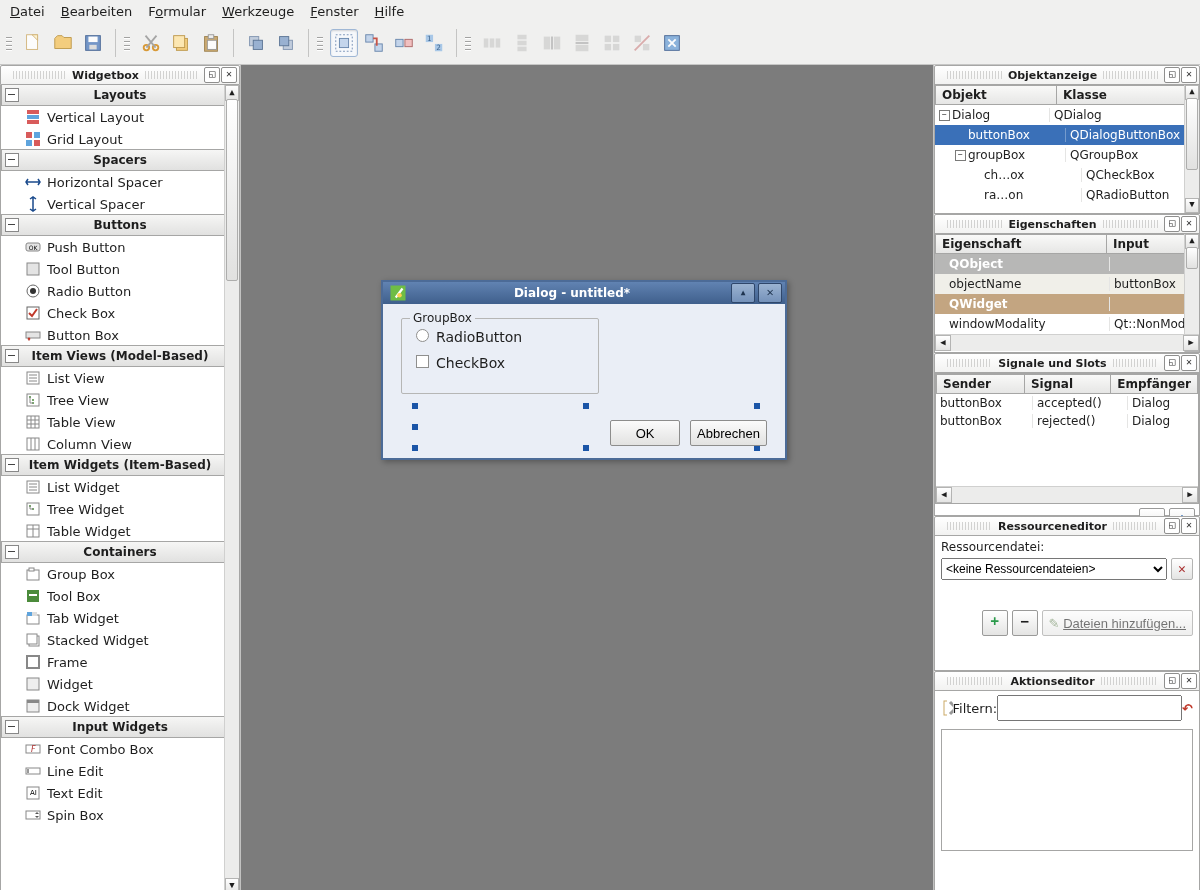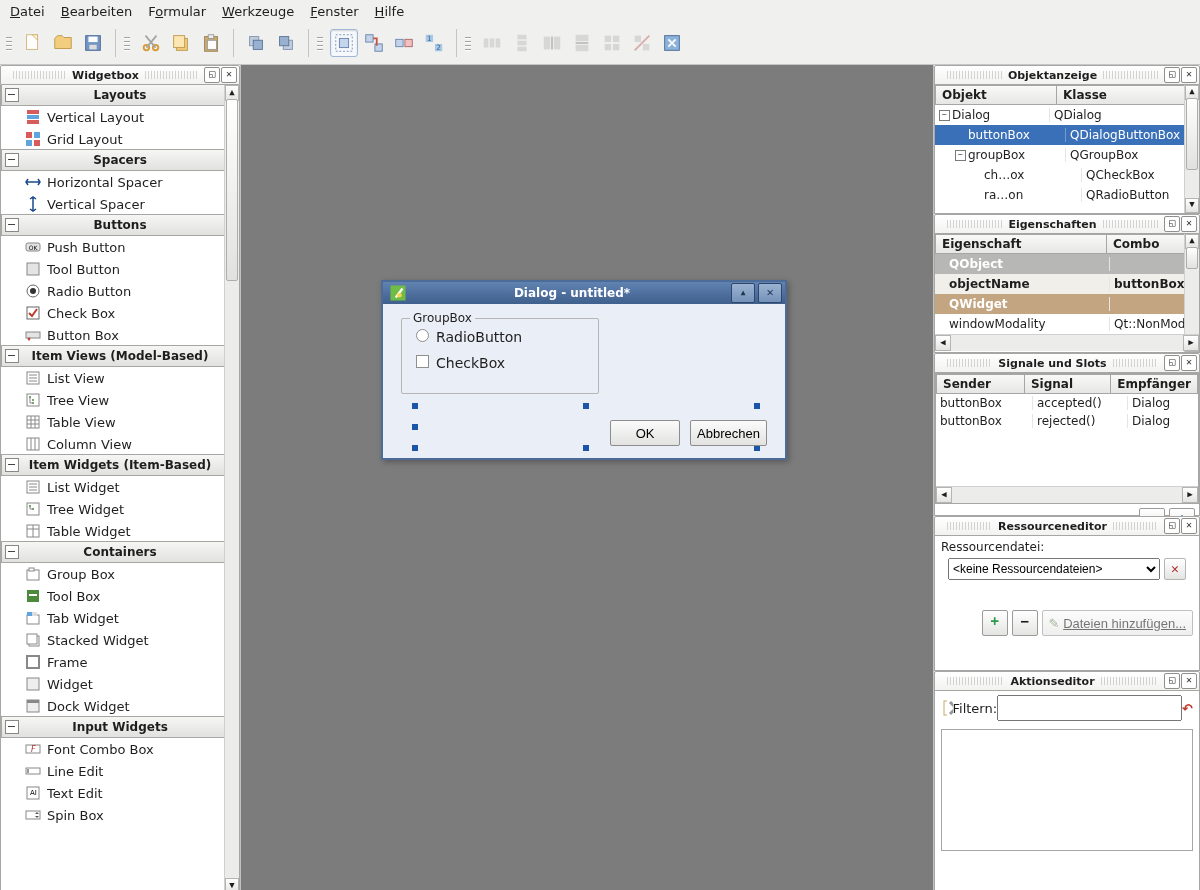--- a/index.html
+++ b/index.html
@@ -88,34 +88,34 @@
   .objrow .c2{flex:1;padding-left:4px;}
   .objrow.sel{background:var(--sel);color:#fff;}
   .objrow.sel .c1{border-right-color:rgba(255,255,255,.3)}
   .tree-toggle{width:9px;height:9px;border:1px solid #7a7a79;font:8px/8px monospace;text-align:center;color:#333;background:#fff;}
   .proppanel{height:118px;overflow:hidden;}
   .prow{display:flex;height:20px;align-items:center;font-size:12px;}
   .prow .c1{width:160px;padding-left:14px;border-right:1px solid #e5e5e4;}
   .prow .c2{flex:1;padding-left:4px;}
   .prow.groupQ{background:#b7b7b6;color:#fff;font-weight:bold;}
   .prow.groupW{background:#c3a581;color:#fff;font-weight:bold;}
-  .prow.name{font-weight:bold;background:#f0efe9;justify-content:flex-end;}
+  .prow.name{font-weight:normal;background:#f0efe9;justify-content:flex-end;}
   .bottomscroll{height:16px;background:#ececeb;border-top:1px solid #d0d0cf;position:relative}
   .bottomscroll .l,.bottomscroll .r{position:absolute;top:0;bottom:0;width:14px;border:1px solid #b4b4b3;background:linear-gradient(#fff,#e4e4e3);text-align:center;font:9px/12px monospace;}
   .bottomscroll .l{left:0}.bottomscroll .r{right:0}
   .sigpanel{height:142px;}
   .sigtable{border:1px solid var(--bord);}
   .sigrow{display:flex;font-size:12px;height:18px;align-items:center;}
   .sigrow>div{padding-left:4px;border-right:1px solid #e5e5e4;}
   .sigrow>div:last-child{border-right:none}
   .sigfoot{display:flex;justify-content:flex-end;gap:4px;padding:4px;}
   .footbtn{width:24px;height:24px;border:1px solid #9a9a99;background:linear-gradient(#fff,#e4e4e3);border-radius:2px;text-align:center;font:bold 14px/20px monospace;}
   .respanel{height:134px;}
   .reslabel{padding:4px 6px;font-size:12px;}
-  .resselect{display:flex;gap:4px;padding:0 13px;}
+  .resselect{display:flex;gap:4px;padding:0 6px;}
   .resselect select{flex:1;height:22px;font-size:12px;}
   .resselect .xb{width:22px;height:22px;border:1px solid #b4b4b3;border-radius:2px;background:linear-gradient(#fff,#e4e4e3);font:bold 13px/18px monospace;color:#a33;}
   .resbtns{display:flex;justify-content:flex-end;gap:4px;padding:30px 6px 6px 6px;}
   .actpanel{flex:1;}
   .acttop{display:flex;align-items:center;padding:4px 6px;}
   .acttop input{flex:1;height:20px;}
   .actlist{border:1px solid var(--bord);margin:4px 6px;height:120px;background:#fff;}
 
   
   .rvsb{position:absolute;top:0;bottom:0;right:0;width:14px;background:#ececeb;border-left:1px solid #d0d0cf;}
@@ -552,21 +552,21 @@
         <div class="title">Eigenschaften</div>
         <div class="dots"></div>
       <div class="controls">
           <div class="sqbtn">◱</div>
           <div class="sqbtn">✕</div>
         </div>
     </div>
     <div class="panel proppanel" style="position:relative">
       <div class="tblhdr">
         <div style="width:158px">Eigenschaft</div>
-        <div style="flex:1">Combo</div>
+        <div style="flex:1">Input</div>
       </div>
       <div id="proprows">
           <div class="prow groupQ">
             <div class="c1">QObject</div>
             <div class="c2"></div>
           </div>
           <div class="prow name">
             <div class="c1">objectName</div>
             <div class="c2">buttonBox</div>
           </div>

